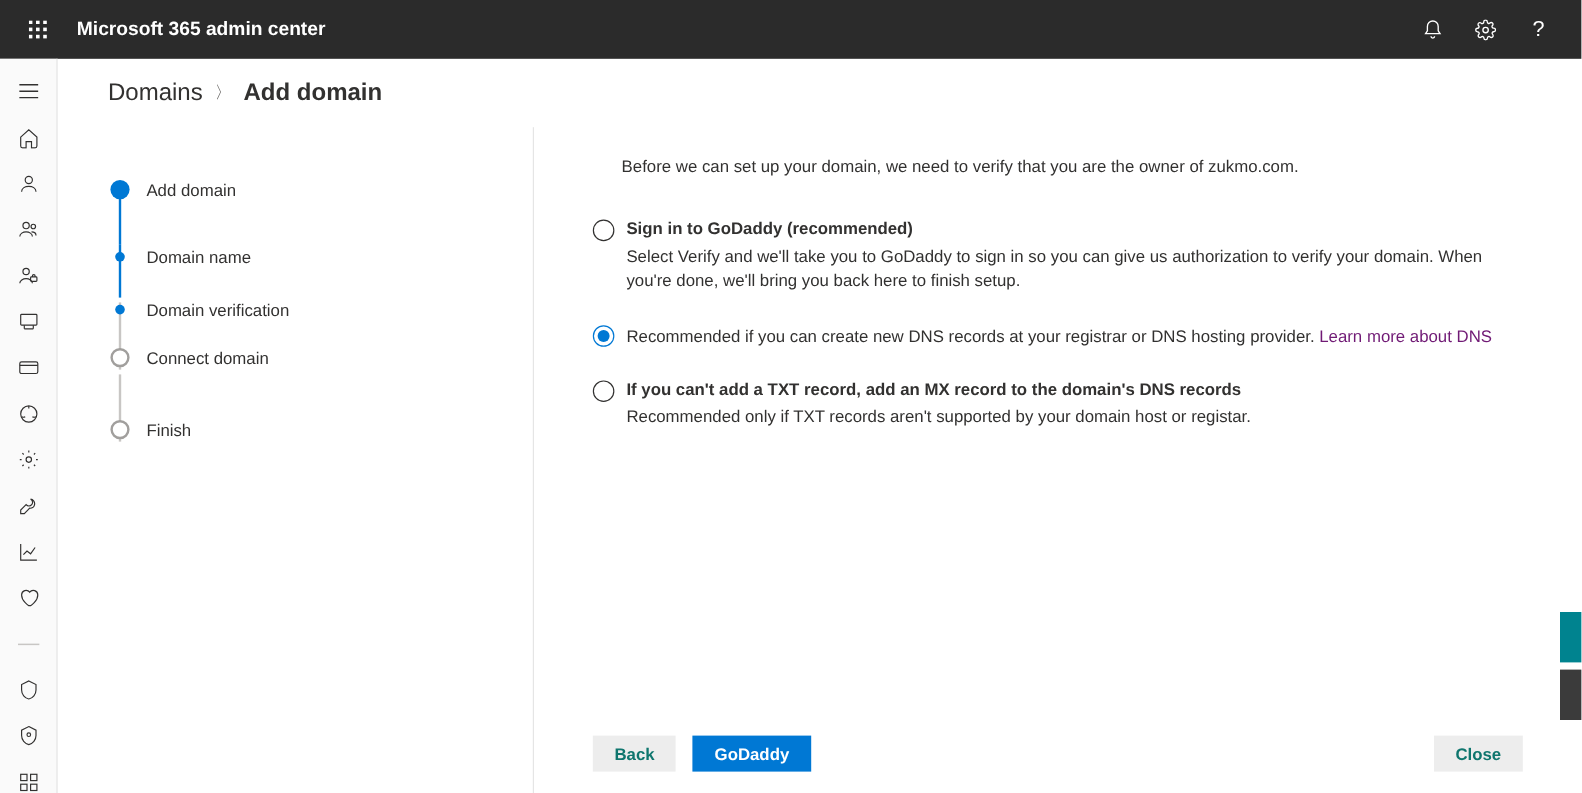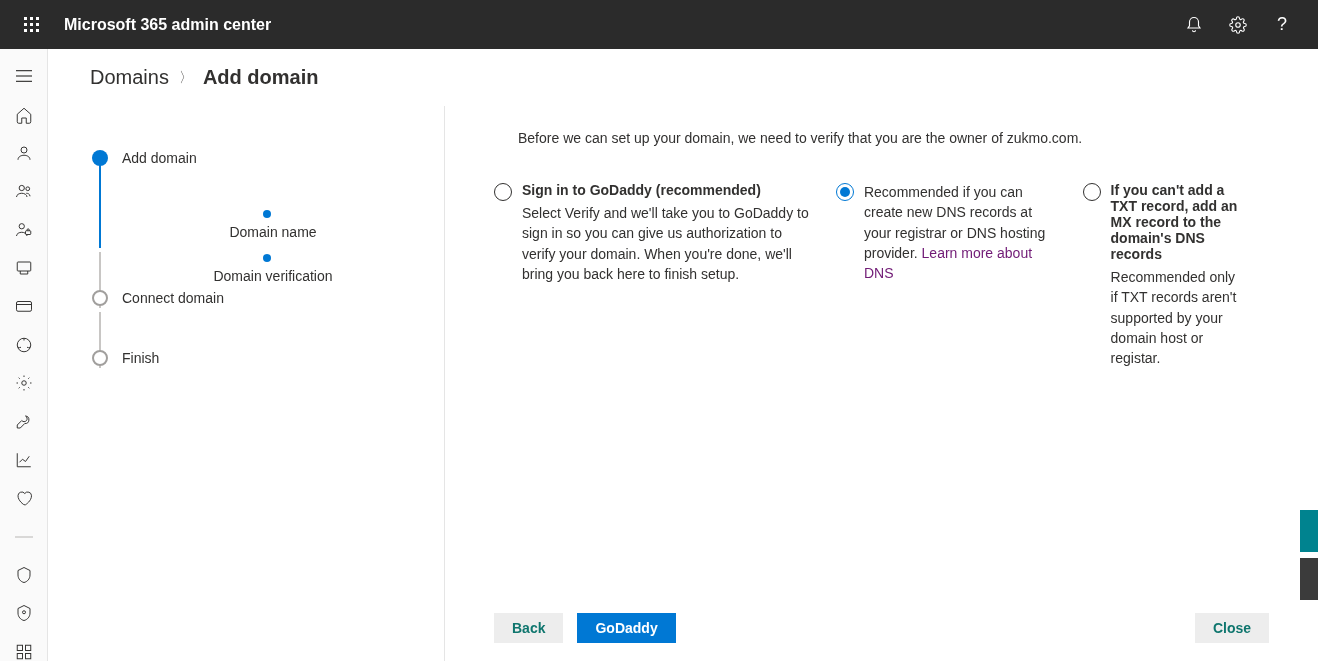--- a/index.html
+++ b/index.html
@@ -119,21 +119,21 @@
       display: flex;
       align-items: center;
       justify-content: center;
       flex-shrink: 0;
     }
     .step.major.done .dot { width: 16px; height: 16px; border-radius: 50%; background: #0078d4; }
     .step.minor.done .dot { width: 8px; height: 8px; border-radius: 50%; background: #0078d4; }
     .step.major.todo .dot { width: 16px; height: 16px; border-radius: 50%; border: 2px solid #a19f9d; background: #fff; }
     .step .label { font-size: 14px; color: #323130; margin-left: 12px; }
     .step.major .label { font-size: 14px; }
-    .step.minor { margin-left: 0; flex-direction: column; }
+    .step.minor { margin-left: 0; }
     .step.major.done .label { font-weight: 400; }
     .connector {
       position: absolute;
       left: 9px;
       width: 2px;
     }
     .connector.blue { background: #0078d4; }
     .connector.gray { background: #c8c6c4; }
     .content-pane {
       flex: 1;
@@ -150,21 +150,21 @@
       letter-spacing: -0.3px;
     }
     .subcopy {
       font-size: 14px;
       color: #323130;
       margin-bottom: 36px;
       margin-left: 24px;
     }
     .options {
       display: flex;
-      flex-direction: row;
+      flex-direction: column;
       gap: 26px;
       max-width: 750px;
     }
     .option {
       display: flex;
       align-items: flex-start;
       gap: 10px;
       cursor: pointer;
     }
     .radio {
@@ -389,21 +389,21 @@
                 <span class="dot"></span>
               </span>
             <span class="label">Add domain</span>
           </div>
           <div class="step minor done" style="margin-bottom:24px;">
             <span class="dot-wrap">
                 <span class="dot"></span>
               </span>
             <span class="label">Domain name</span>
           </div>
-          <div class="step minor done" style="justify-content:space-between;">
+          <div class="step minor done" style="">
             <span class="dot-wrap">
                 <span class="dot"></span>
               </span>
             <span class="label">Domain verification</span>
           </div>
           <div class="step major todo" style="margin-bottom:40px;">
             <span class="dot-wrap">
                 <span class="dot"></span>
               </span>
             <span class="label">Connect domain</span>

